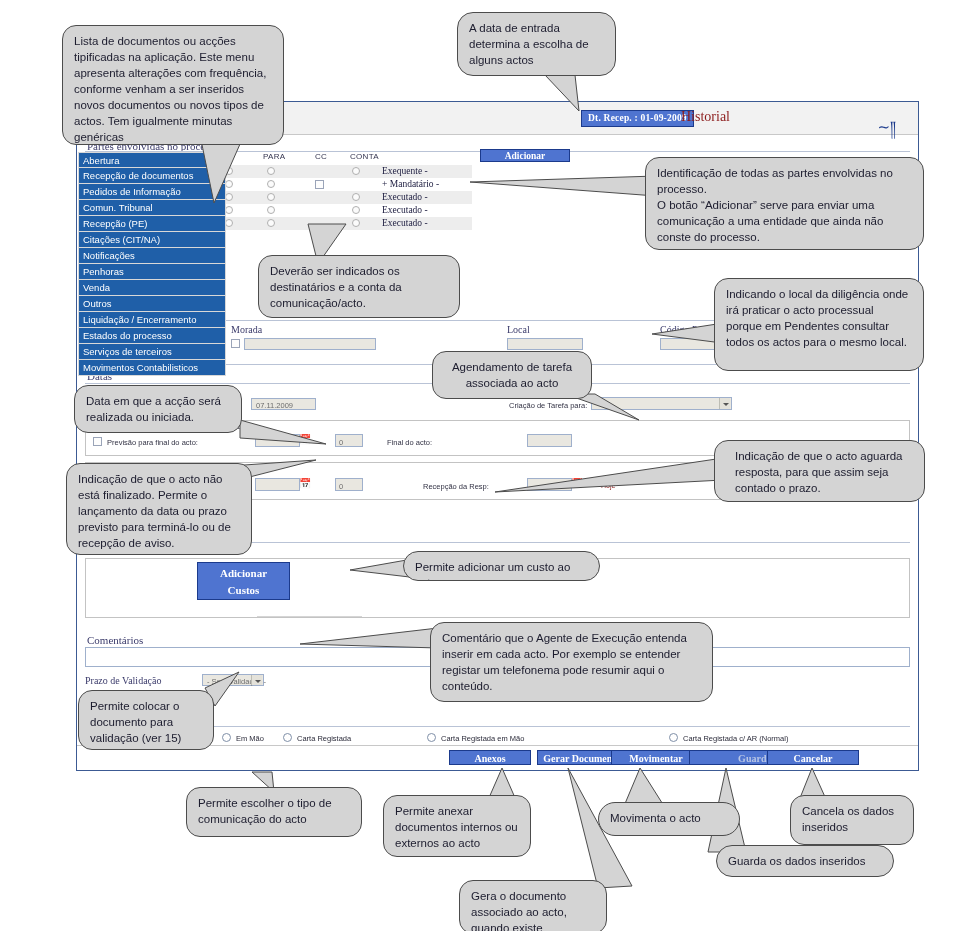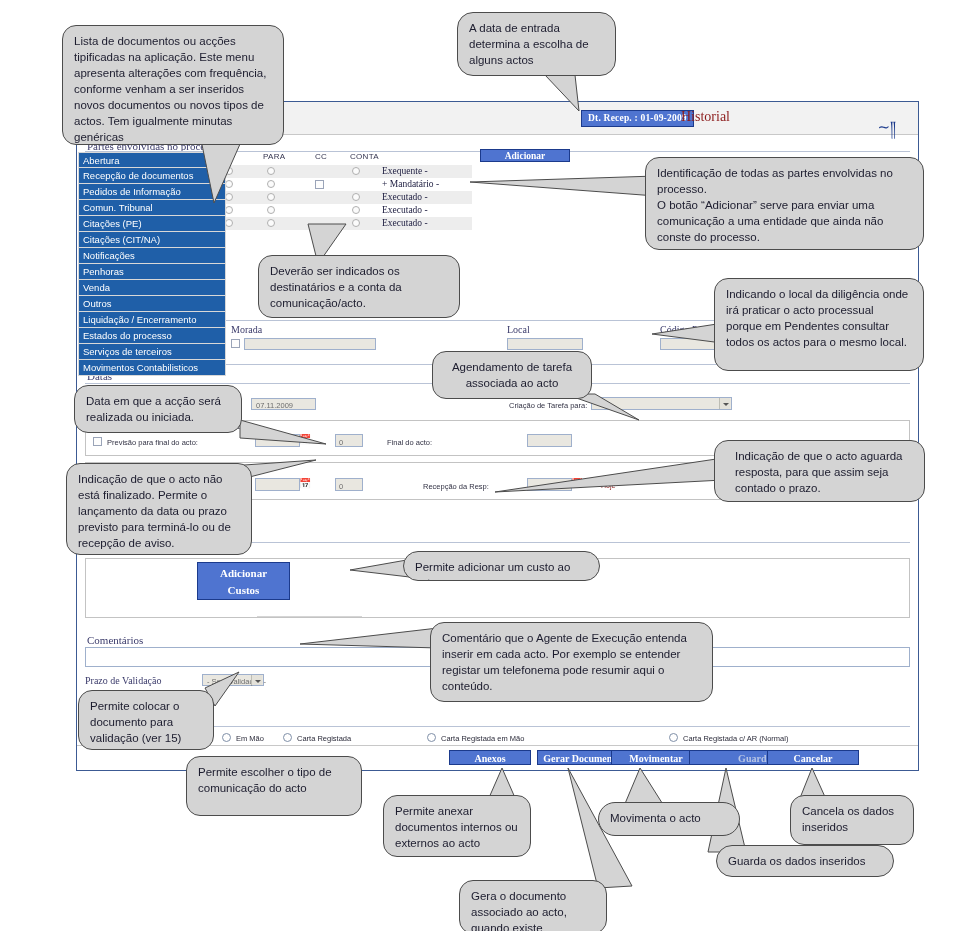--- a/index.html
+++ b/index.html
@@ -479,21 +479,21 @@
       <div class="fbtn disabled" style="left:612px; width:92px;">Guardar</div>
       <div class="fbtn" style="left:690px; width:92px;">Cancelar</div>
     </div>
   </div>
 
   <div class="menu">
     <div class="menu-item">Abertura</div>
     <div class="menu-item">Recepção de documentos</div>
     <div class="menu-item">Pedidos de Informação</div>
     <div class="menu-item">Comun. Tribunal</div>
-    <div class="menu-item">Citações (PE)</div>
+    <div class="menu-item">Recepção (PE)</div>
     <div class="menu-item">Citações (CIT/NA)</div>
     <div class="menu-item">Notificações</div>
     <div class="menu-item">Penhoras</div>
     <div class="menu-item">Venda</div>
     <div class="menu-item">Outros</div>
     <div class="menu-item">Liquidação / Encerramento</div>
     <div class="menu-item">Estados do processo</div>
     <div class="menu-item">Serviços de terceiros</div>
     <div class="menu-item">Movimentos Contabilisticos</div>
   </div>
@@ -607,21 +607,21 @@
   <div class="callout" style="left: 714px; top: 440px; width: 211px; height: 62px; white-space: pre-line; padding-left: 20px;">Indicação de que o acto aguarda resposta, para que assim seja contado o prazo.</div>
 
   <div class="callout" style="left: 66px; top: 463px; width: 186px; height: 92px; white-space: pre-line;">Indicação de que o acto não está finalizado. Permite o lançamento da data ou prazo previsto para terminá-lo ou de recepção de aviso.</div>
 
   <div class="callout" style="left: 403px; top: 551px; width: 197px; height: 30px; border-radius: 15px; white-space: pre-line;">Permite adicionar um custo ao acto</div>
 
   <div class="callout" style="left: 430px; top: 622px; width: 283px; height: 80px; white-space: pre-line;">Comentário que o Agente de Execução entenda inserir em cada acto. Por exemplo se entender registar um telefonema pode resumir aqui o conteúdo.</div>
 
   <div class="callout" style="left: 78px; top: 690px; width: 136px; height: 60px; white-space: pre-line;">Permite colocar o documento para validação (ver 15)</div>
 
-  <div class="callout" style="left: 186px; top: 756px; width: 176px; height: 60px; white-space: pre-line;">Permite escolher o tipo de comunicação do acto</div>
+  <div class="callout" style="left: 186px; top: 787px; width: 176px; height: 50px; white-space: pre-line;">Permite escolher o tipo de comunicação do acto</div>
 
   <div class="callout" style="left: 383px; top: 795px; width: 148px; height: 62px; white-space: pre-line;">Permite anexar documentos internos ou externos ao acto</div>
 
   <div class="callout" style="left: 459px; top: 880px; width: 148px; height: 54px; white-space: pre-line;">Gera o documento associado ao acto, quando existe</div>
 
   <div class="callout" style="left: 598px; top: 802px; width: 142px; height: 34px; border-radius: 17px; white-space: pre-line;">Movimenta o acto</div>
 
   <div class="callout" style="left: 716px; top: 845px; width: 178px; height: 32px; border-radius: 16px; white-space: pre-line;">Guarda os dados inseridos</div>
 
   <div class="callout" style="left: 790px; top: 795px; width: 124px; height: 50px; white-space: pre-line;">Cancela os dados inseridos</div>

